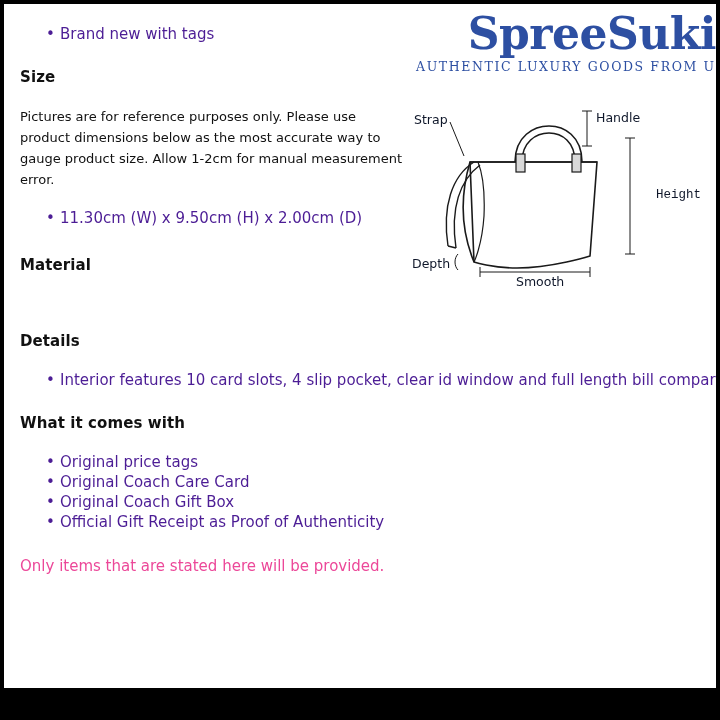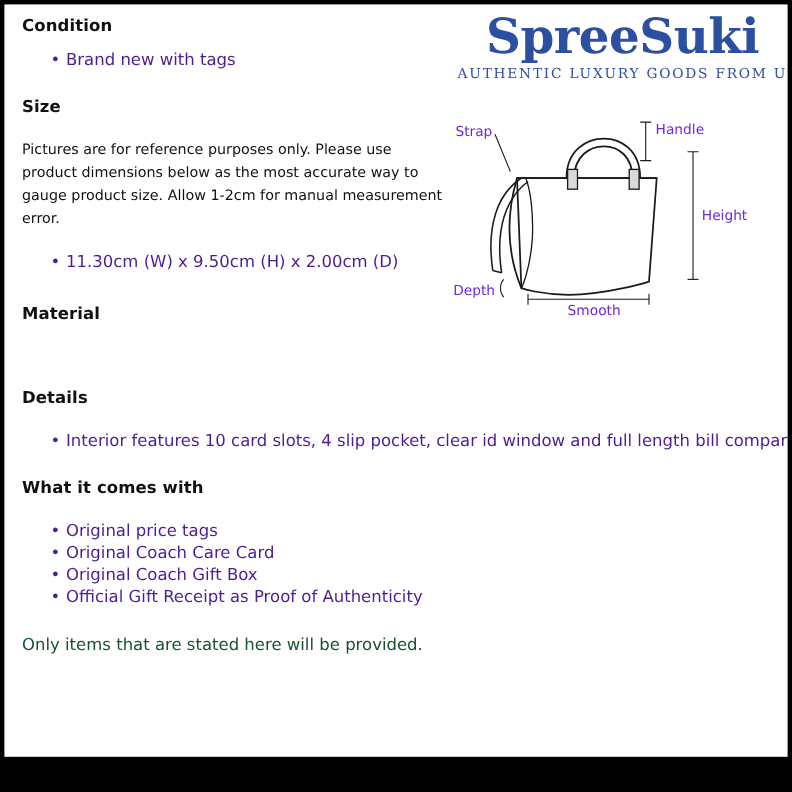--- a/index.html
+++ b/index.html
@@ -60,31 +60,31 @@
   }
   p.para {
     font-size: 13px;
     color: #111111;
     line-height: 21px;
     margin: 0;
     width: 390px;
   }
   p.closing {
     font-size: 15px;
-    color: #14532d;
+    color: #ec4899;
     line-height: 21px;
     margin: 0;
   }
   
   .logo {
     position: absolute;
     right: 0px;
     top: 6px;
     width: 300px;
-    text-align: center;
+    text-align: right;
   }
   .logo-word {
     font-family: "DejaVu Serif", serif;
     font-weight: bold;
     font-size: 44px;
     line-height: 48px;
     color: #2d4fa2;
     letter-spacing: -0.5px;
     white-space: nowrap;
   }
@@ -101,21 +101,21 @@
     position: absolute;
     left: 408px;
     top: 92px;
     width: 300px;
     height: 195px;
   }
   .diagram svg { display: block; }
   .dlabel {
     position: absolute;
     font-size: 12.5px;
-    color: #6d28d9;
+    color: #0f172a;
     white-space: nowrap;
   }
 </style>
 </head>
 <body>
 
 <div class="page">
 
   <div class="logo">
     <div class="logo-word">SpreeSuki</div>
@@ -153,28 +153,27 @@
       <line x1="213" y1="158" x2="223" y2="158" stroke="#1a1a1a" stroke-width="1"></line>
 
       <path d="M46 158 C42 162, 42 170, 46 174" fill="none" stroke="#1a1a1a" stroke-width="1"></path>
 
       <line x1="68" y1="176" x2="178" y2="176" stroke="#1a1a1a" stroke-width="1"></line>
       <line x1="68" y1="171" x2="68" y2="181" stroke="#1a1a1a" stroke-width="1"></line>
       <line x1="178" y1="171" x2="178" y2="181" stroke="#1a1a1a" stroke-width="1"></line>
     </svg>
     <div class="dlabel" style="left:2px; top:16px;">Strap</div>
     <div class="dlabel" style="left:184px; top:14px;">Handle</div>
-    <div class="dlabel" style="left:226px; top:92px;">Height</div>
+    <div class="dlabel" style="left:244px; top:92px;font-family:Liberation Mono, monospace;">Height</div>
     <div class="dlabel" style="left:0px; top:160px;text-align:right;">Depth</div>
     <div class="dlabel" style="left:104px; top:178px;">Smooth</div>
   </div>
 
   <div class="content">
 
-    <div class="section-head">Condition</div>
     <div class="gap-sm"></div>
     <ul class="bullets">
       <li>Brand new with tags</li>
     </ul>
 
     <div class="gap-lg"></div>
 
     <div class="section-head">Size</div>
     <div class="gap-md"></div>
     <p class="para">Pictures are for reference purposes only. Please use product dimensions below as the most accurate way to gauge product size. Allow 1-2cm for manual measurement error.</p>

